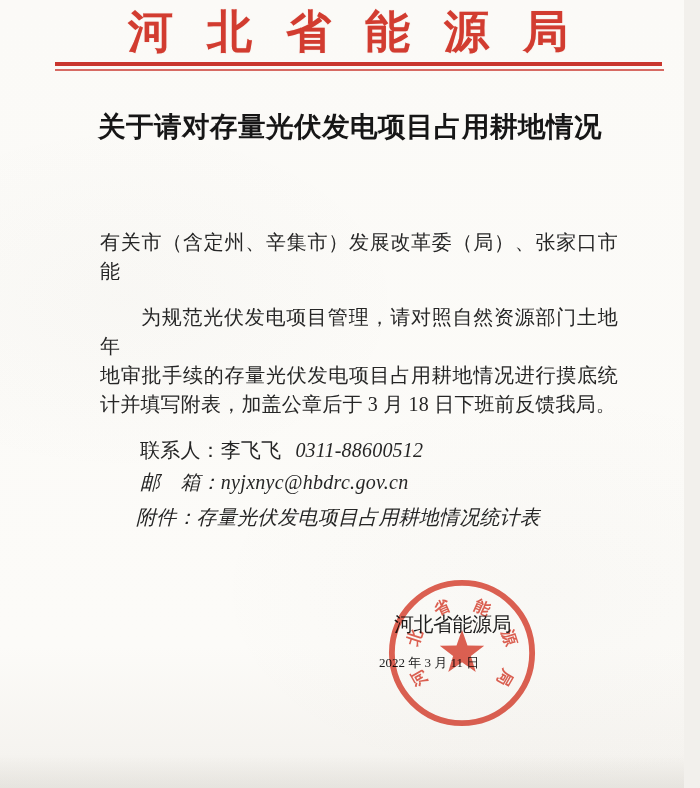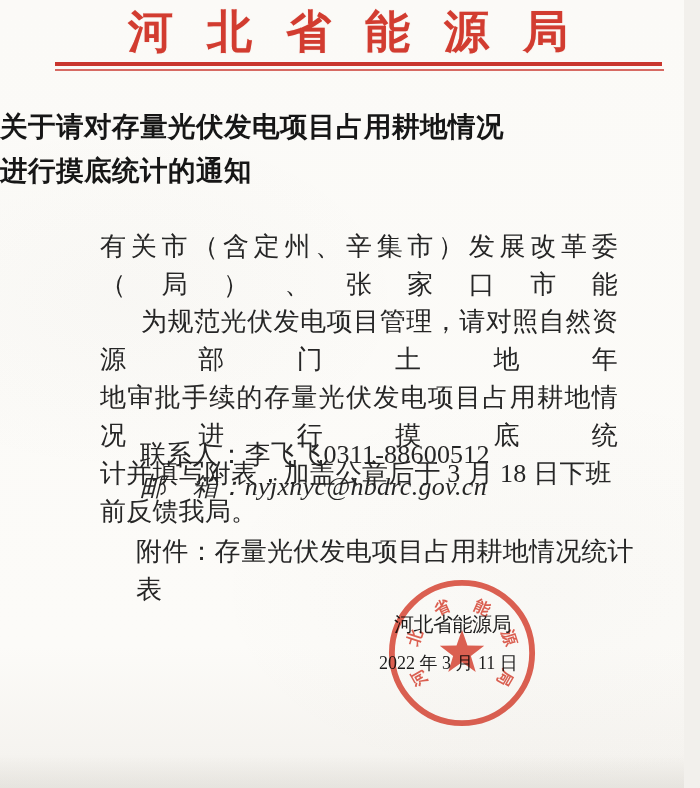--- a/index.html
+++ b/index.html
@@ -39,61 +39,61 @@
   }
   .rule-thin {
     position: absolute;
     top: 69px; left: 55px; width: 609px; height: 2px;
     background: #d05049;
     opacity: 0.85;
   }
   .doc-title {
     position: absolute;
     top: 105px; left: 0; width: 700px;
-    text-align: left;
+    text-align: center;
     font-size: 27.5px;
     line-height: 44px;
     font-weight: 700;
     color: #161616;
     letter-spacing: 0.5px;
   }
   .textcol {
     position: absolute;
     left: 100px; width: 518px;
-    font-size: 26px;
-    line-height: 38px;
+    font-size: 20px;
+    line-height: 29px;
     color: #262626;
     letter-spacing: 0.2px;
   }
   .jline {
     text-align: justify;
     text-align-last: justify;
     text-justify: inter-character;
   }
   .indent { text-indent: 41px; }
   .salutation { top: 228px; }
   .paragraph { top: 303px; font-family: Liberation Serif, serif; }
   .contact-line { top: 436px; padding-left: 40px; }
   .email-line { top: 468px; padding-left: 40px; font-style: italic; }
-  .attachment { top: 533px; padding-left: 36px; }
-  .phone { font-family: "Liberation Serif", "DejaVu Serif", serif; }
+  .attachment { top: 503px; padding-left: 36px; font-style: italic; }
+  .phone { margin-left: 14px; font-family: "Liberation Serif", "DejaVu Serif", serif; font-style: italic; }
   .email-value { letter-spacing: 0.3px; }
   .signature {
     position: absolute;
     left: 394px; top: 611px;
     font-size: 20px;
     line-height: 26px;
     color: #1d1d1d;
     letter-spacing: -0.5px;
     white-space: nowrap;
   }
   .issue-date {
     position: absolute;
     left: 379px; top: 650px;
-    font-size: 18px;
+    font-size: 13px;
     line-height: 26px;
     color: #1d1d1d;
     white-space: nowrap;
   }
   .seal {
     position: absolute;
     left: 377px; top: 568px;
     width: 170px; height: 170px;
     mix-blend-mode: multiply;
     opacity: 0.87;
@@ -116,21 +116,20 @@
 
 <div class="page">
 
   <div class="letterhead">河北省能源局</div>
 
   <div class="rule-thick"></div>
   <div class="rule-thin"></div>
 
   <div class="doc-title">
     <div>关于请对存量光伏发电项目占用耕地情况</div>
-    <div>进行摸底统计的通知</div>
   </div>
 
   <div class="textcol salutation">
     <div class="jline">有关市（含定州、辛集市）发展改革委（局）、张家口市能</div>
   </div>
 
   <div class="textcol paragraph">
     <div class="jline indent">为规范光伏发电项目管理，请对照自然资源部门土地年</div>
     <div class="jline">地审批手续的存量光伏发电项目占用耕地情况进行摸底统</div>
     <div>计并填写附表，加盖公章后于 3 月 18 日下班前反馈我局。</div>

